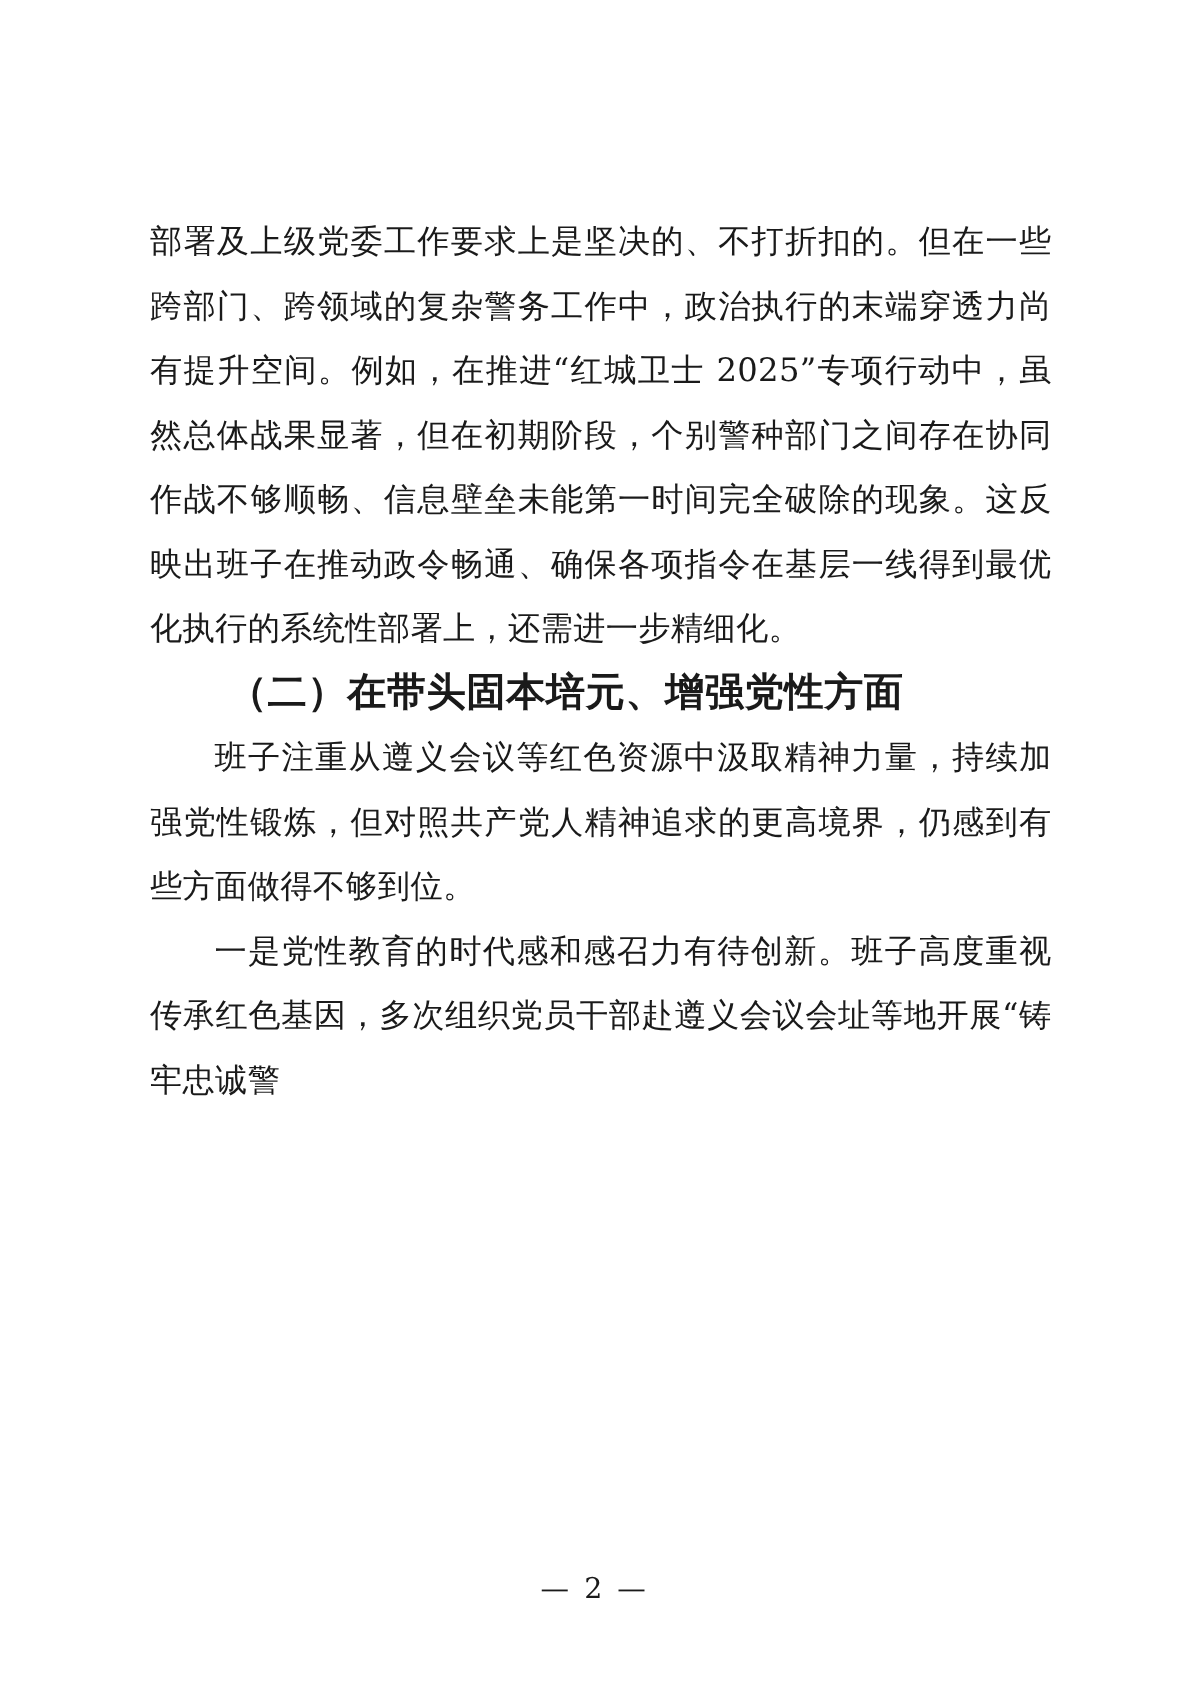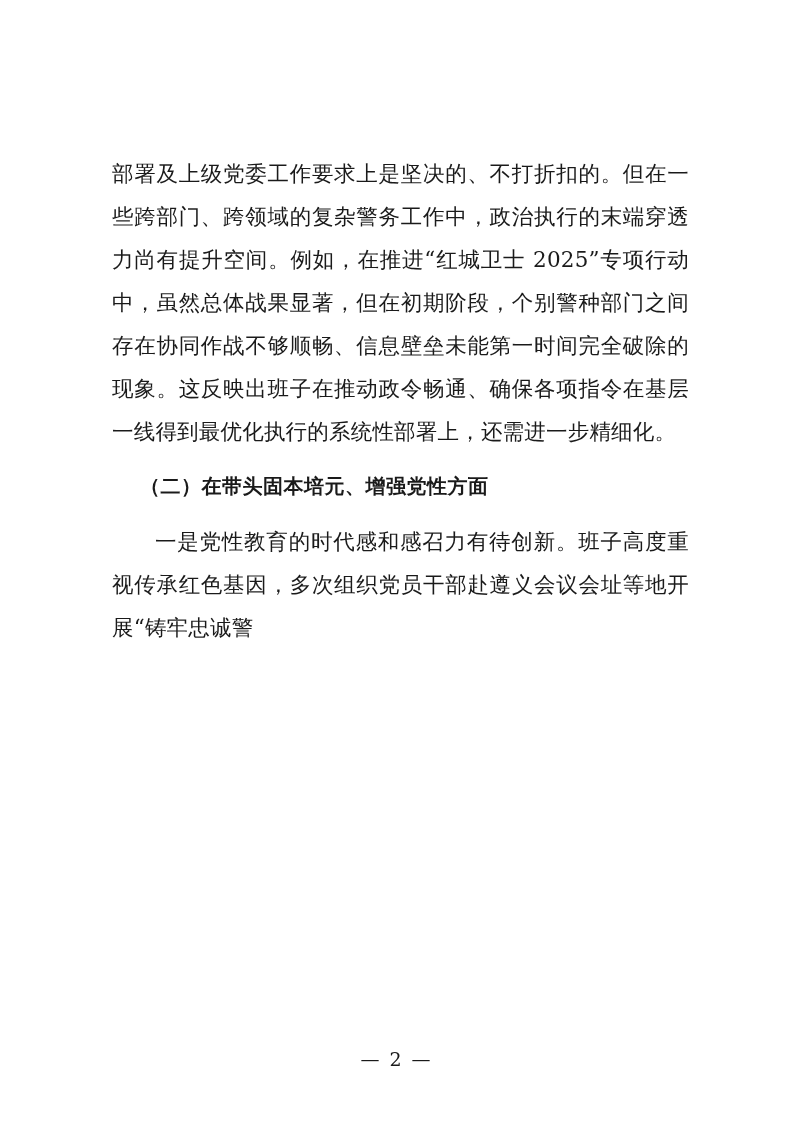--- a/index.html
+++ b/index.html
@@ -25,31 +25,31 @@
     padding: 140px 92px 0 100px;
   }
   .body-text {
     font-size: 21.5px;
     line-height: 43px;
     text-align: justify;
     text-justify: inter-ideograph;
     letter-spacing: 0.2px;
   }
   p {
-    margin: 12px;
+    margin: 0;
     text-indent: 2em;
   }
   p.cont {
     text-indent: 0;
   }
   .heading {
     font-weight: bold;
     text-indent: 2em;
     margin: 0;
-    font-size: 20px;
+    font-size: 26px;
     line-height: 43px;
     letter-spacing: 0.5px;
   }
   .footer {
     position: absolute;
     left: 0;
     bottom: 52px;
     width: 793px;
     text-align: center;
     font-size: 19px;
@@ -58,17 +58,18 @@
     font-family: "DejaVu Serif", "Liberation Serif", serif;
   }
 </style>
 </head>
 <body>
 
 <div class="page">
   <div class="body-text">
     <p class="cont">部署及上级党委工作要求上是坚决的、不打折扣的。但在一些跨部门、跨领域的复杂警务工作中，政治执行的末端穿透力尚有提升空间。例如，在推进“红城卫士 2025”专项行动中，虽然总体战果显著，但在初期阶段，个别警种部门之间存在协同作战不够顺畅、信息壁垒未能第一时间完全破除的现象。这反映出班子在推动政令畅通、确保各项指令在基层一线得到最优化执行的系统性部署上，还需进一步精细化。</p>
     <p class="heading">（二）在带头固本培元、增强党性方面</p>
+    <p>班子注重从遵义会议等红色资源中汲取精神力量，持续加强党性锻炼，但对照共产党人精神追求的更高境界，仍感到有些方面做得不够到位。</p>
     <p>一是党性教育的时代感和感召力有待创新。班子高度重视传承红色基因，多次组织党员干部赴遵义会议会址等地开展“铸牢忠诚警</p>
   </div>
 </div>
 
 <div class="footer">— 2 —</div>
 
 </body></html>

